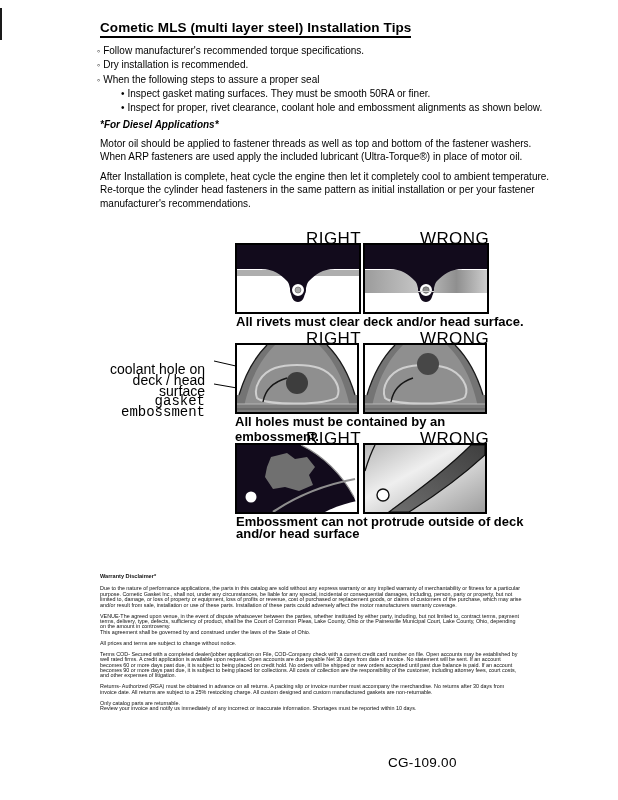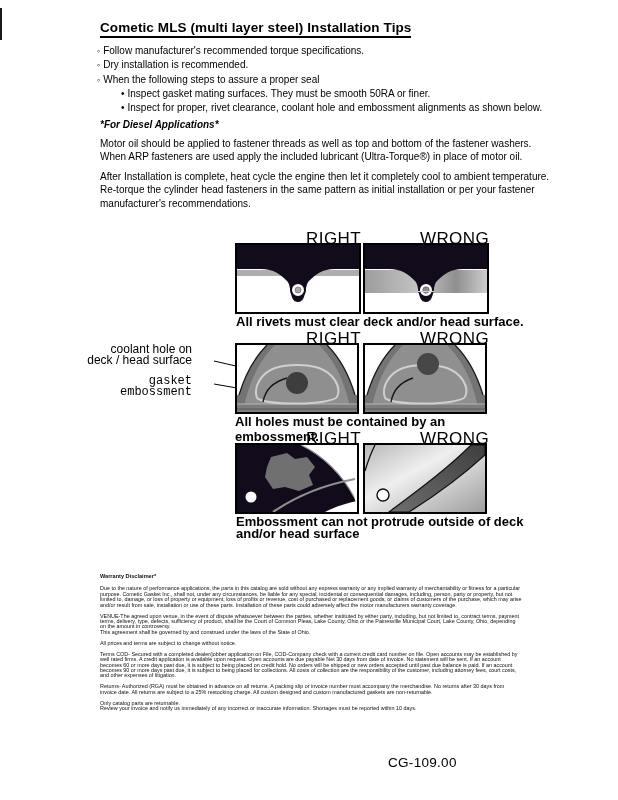--- a/index.html
+++ b/index.html
@@ -33,21 +33,21 @@
   .panel { position:absolute; border:2px solid #000; background:#fff; line-height:0; }
   .pnl-d1-r { left:235px; top:243px; } .pnl-d1-w { left:363px; top:243px; }
   .pnl-d2-r { left:235px; top:343px; } .pnl-d2-w { left:363px; top:343px; }
   .pnl-d3-r { left:235px; top:443px; } .pnl-d3-w { left:363px; top:443px; }
 
   .caption { position:absolute; font-size:13px; font-weight:bold; }
   .cap1 { left:236px; top:314px; }
   .cap2 { left:235px; top:414px; width:254px; text-align:left; }
   .cap3 { left:236px; top:516px; line-height:11.5px; }
 
-  .side-label { position:absolute; font-size:12px; line-height:11px; text-align:right; width:112px; left:80px; }
+  .side-label { position:absolute; font-size:14px; line-height:11px; text-align:right; width:112px; left:93px;margin-top:20px; }
   .sl-coolant { top:344px; }
   .sl-emboss { top:376px;font-family:Liberation Mono, monospace; }
   .pointer-lines { position:absolute; left:100px; top:340px; }
 
   .disclaimer { position:absolute; left:100px; top:574px; width:422px; font-size:5.4px; line-height:5.4px; color:#111; }
   .disclaimer .disc-h { font-weight:bold; margin:0 0 7px 0; font-size:5.6px; }
   .disclaimer p { margin:0 0 5.6px 0; }
   .disclaimer p.tight { margin:0; }
 
   .page-num { position:absolute; left:388px; top:755px; font-size:13.5px; letter-spacing:0.3px; }

